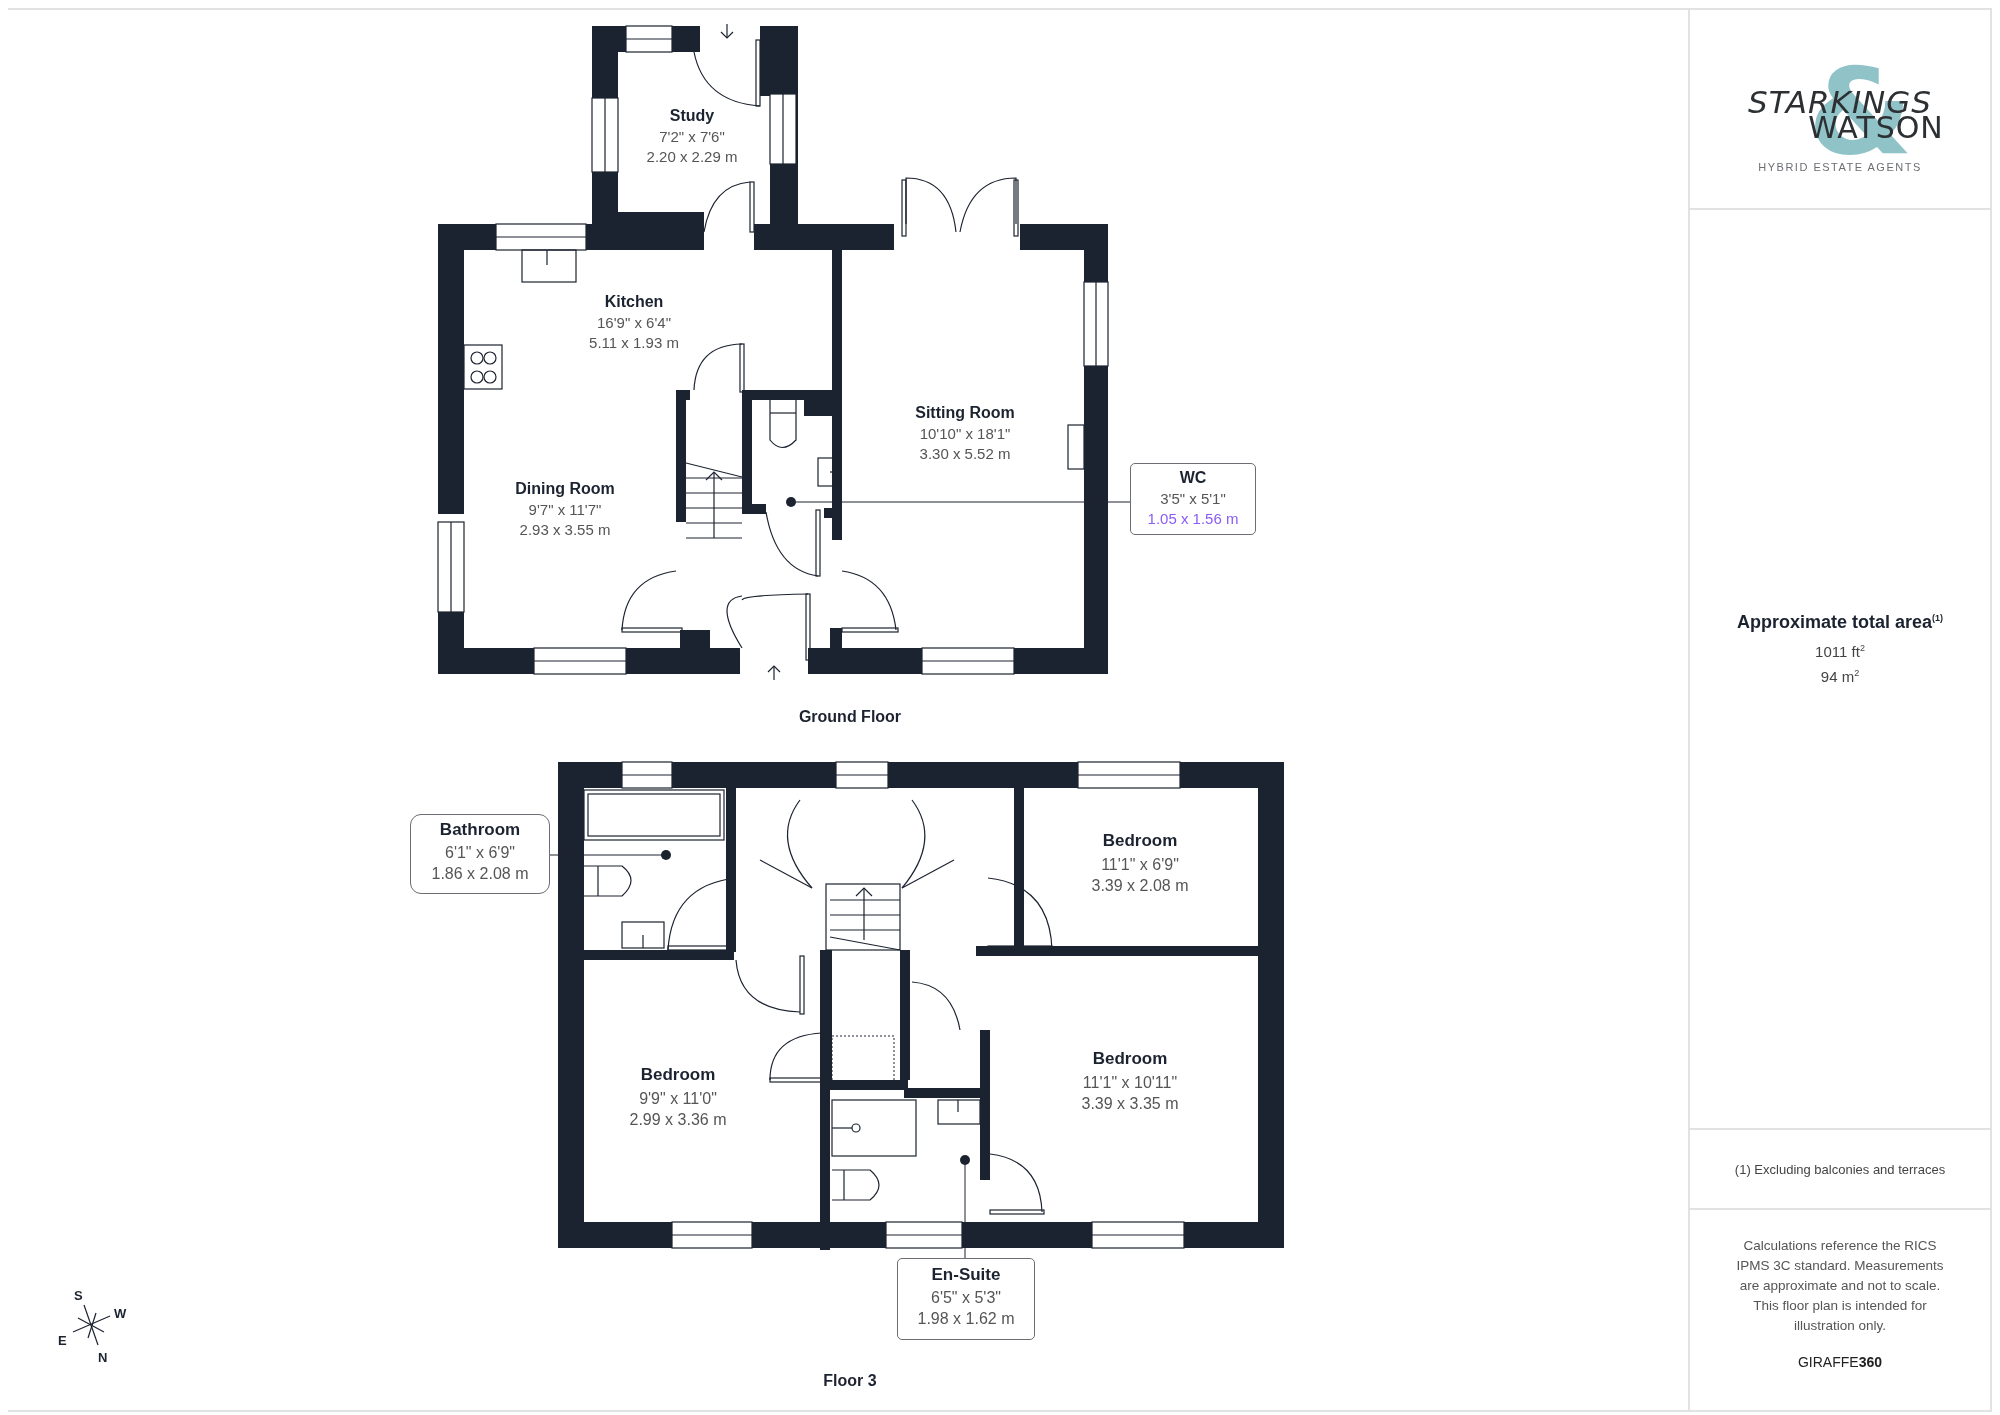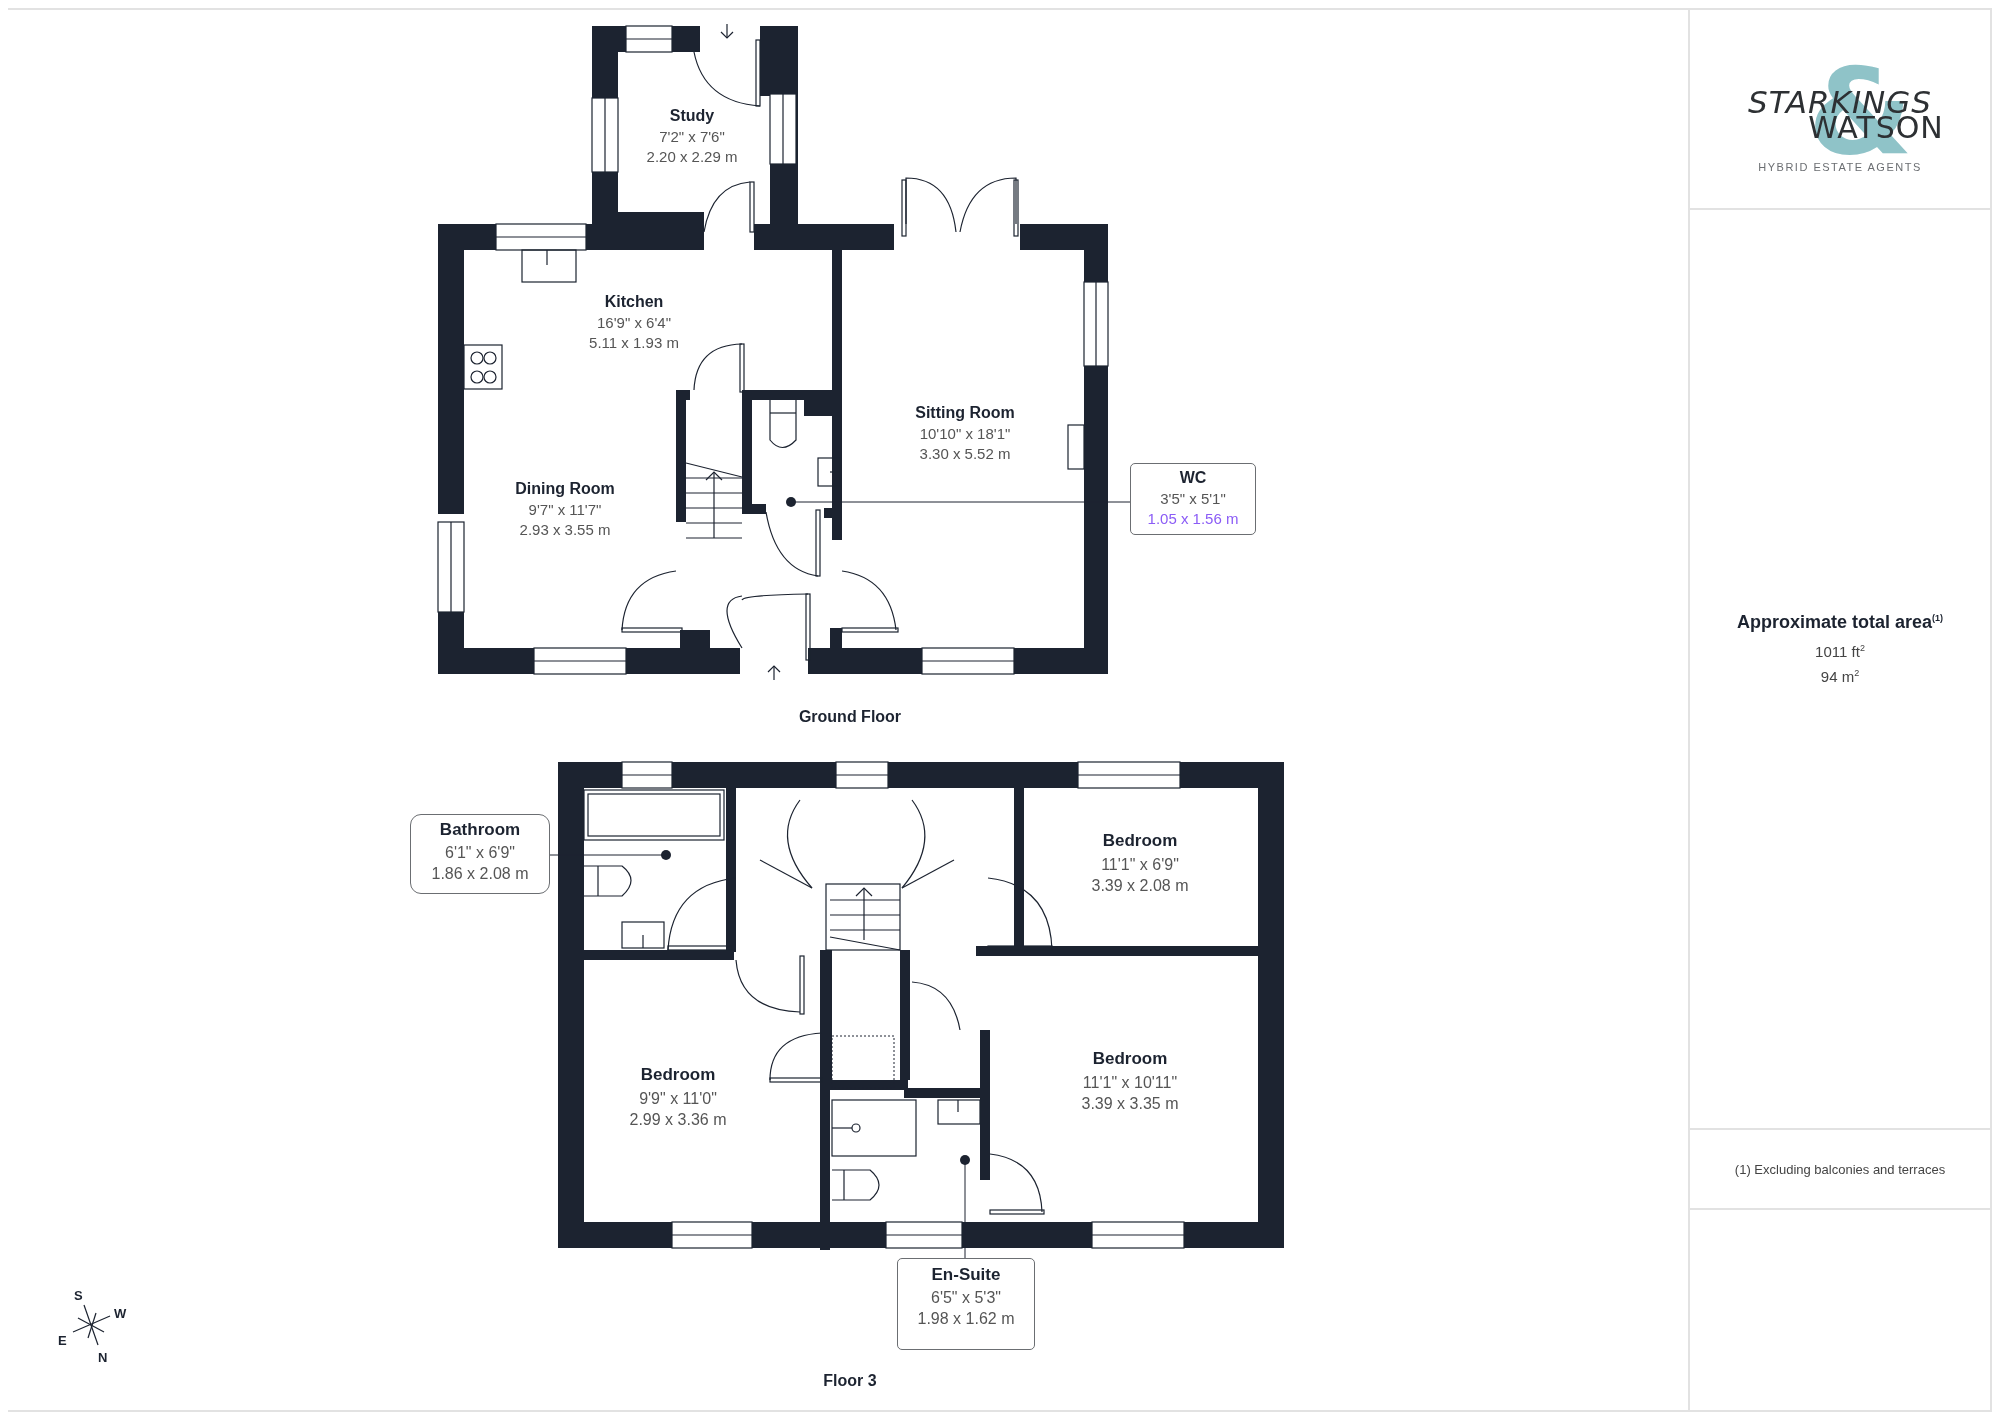--- a/index.html
+++ b/index.html
@@ -275,21 +275,21 @@
   <div style="position:absolute;left:598px;top:1065px;width:160px;text-align:center;">
     <div style="font-weight:bold;font-size:17px;">Bedroom</div>
     <div style="font-size:16px;color:#555;line-height:21px;margin-top:3px;">9'9" x 11'0"</div>
     <div style="font-size:16px;color:#555;line-height:21px;">2.99 x 3.36 m</div>
   </div>
   <div style="position:absolute;left:1045px;top:1049px;width:170px;text-align:center;">
     <div style="font-weight:bold;font-size:17px;">Bedroom</div>
     <div style="font-size:16px;color:#555;line-height:21px;margin-top:3px;">11'1" x 10'11"</div>
     <div style="font-size:16px;color:#555;line-height:21px;">3.39 x 3.35 m</div>
   </div>
-  <div style="position:absolute;left:897px;top:1258px;width:138px;height:92px;border:1.5px solid #6b6e72;border-radius:5px;background:#fff;text-align:center;box-sizing:border-box;padding-top:6px;">
+  <div style="position:absolute;left:897px;top:1258px;width:138px;height:82px;border:1.5px solid #6b6e72;border-radius:5px;background:#fff;text-align:center;box-sizing:border-box;padding-top:6px;">
     <div style="font-weight:bold;font-size:17px;">En-Suite</div>
     <div style="font-size:16px;color:#555;line-height:21px;margin-top:2px;">6'5" x 5'3"</div>
     <div style="font-size:16px;color:#555;line-height:21px;">1.98 x 1.62 m</div>
   </div>
   <div style="position:absolute;left:780px;top:1372px;width:140px;text-align:center;font-weight:bold;font-size:16px;">Floor 3</div>
 </div>
 
 <div>
   <span style="position:absolute;left:74px;top:1288px;font-size:13px;font-weight:bold;">S</span>
   <span style="position:absolute;left:114px;top:1306px;font-size:13px;font-weight:bold;">W</span>
@@ -309,13 +309,17 @@
   <div class="sb-section" style="top:202px;height:918px;">
     <div style="position:absolute;top:402px;left:0;width:300px;text-align:center;">
       <div class="area-title"><span>Approximate total area</span><sup>(1)</sup></div>
       <div class="area-val"><span>1011 ft</span><sup>2</sup></div>
       <div class="area-val" style="margin-top:8px;"><span>94 m</span><sup>2</sup></div>
     </div>
   </div>
   <div class="sb-section" style="top:1122px;height:78px;">
     <div class="footnote" style="padding-top:32px;">(1) Excluding balconies and terraces</div>
   </div>
+  <div class="sb-section" style="top:1202px;height:198px;border-bottom:none;">
+    <div class="disclaimer" style="padding-top:26px;">Calculations reference the RICS IPMS 3C standard. Measurements are approximate and not to scale. This floor plan is intended for illustration only.</div>
+    <div class="giraffe"><span>GIRAFFE</span><b>360</b></div>
+  </div>
 </div>
 
 </body></html>

